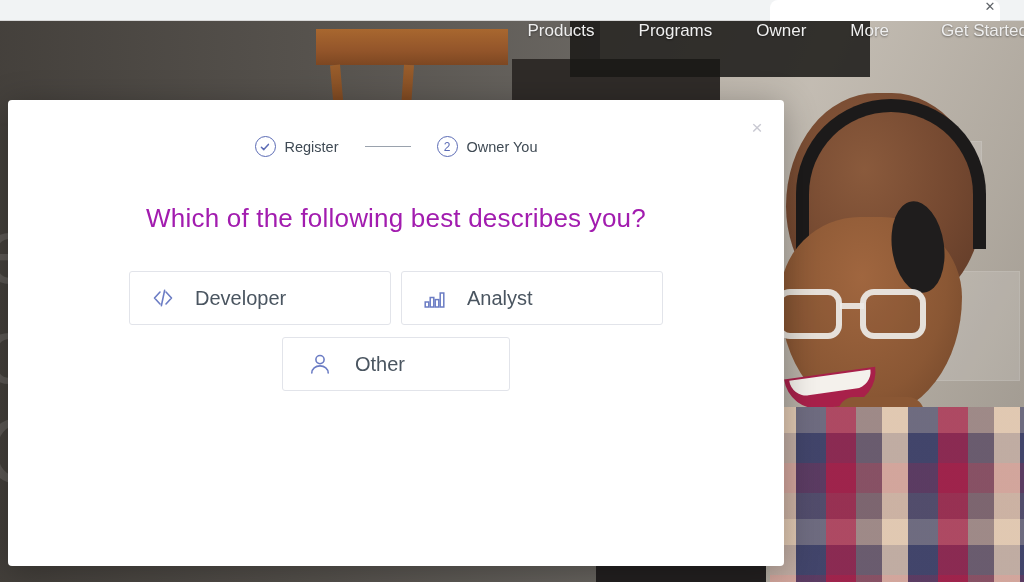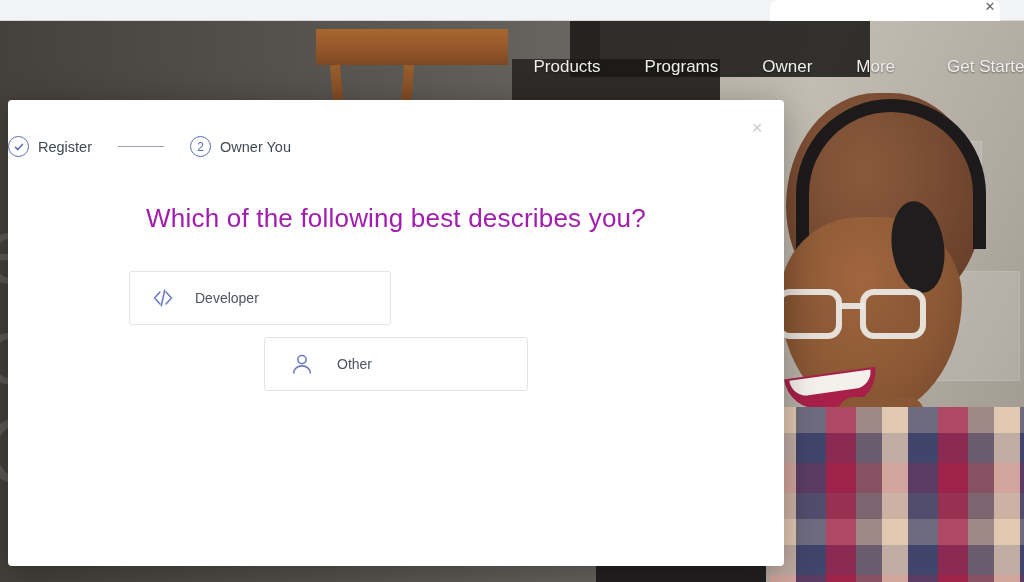--- a/index.html
+++ b/index.html
@@ -199,24 +199,24 @@
     border-radius: 16px;
   }
 
   
   .site-nav {
     position: absolute;
     top: 21px; left: 0;
     width: 1024px;
     height: 56px;
     display: flex;
-    align-items: flex-end;
+    align-items: flex-start;
     justify-content: flex-end;
     gap: 0;
-    padding-right: 4px;
+    padding-right: 10px;
     z-index: 20;
   }
   .nav-backing {
     position: absolute;
     top: 0; left: 570px;
     width: 300px; height: 56px;
     background: rgba(26,24,22,.86);
   }
   .nav-items {
     position: relative;
@@ -275,20 +275,21 @@
     font-size: 19px;
     color: #c9c9d2;
     cursor: pointer;
     line-height: 1;
   }
 
   
   .stepper {
     display: flex;
     align-items: center;
+    justify-content: center;
     gap: 12px;
     margin-top: 36px;
   }
   .step {
     display: flex;
     align-items: center;
     gap: 9px;
   }
   .step-circle {
     width: 21px; height: 21px;
@@ -344,30 +345,30 @@
   }
   .option-icon {
     width: 26px; height: 26px;
     display: flex;
     align-items: center;
     justify-content: center;
     color: #6b7cc4;
     flex: none;
   }
   .option-label {
-    font-size: 14px;
+    font-size: 20px;
     color: #4a5560;
   }
   .option-wide-row {
     grid-column: 1 / 3;
     display: flex;
     justify-content: center;
   }
   .option-wide-row .option {
-    width: 264px;
+    width: 228px;
     padding-left: 24px;
     gap: 22px;
   }
 </style>
 </head>
 <body>
 
 <div class="browser-chrome">
   <div class="chrome-tab"></div>
   <div class="chrome-close">✕</div>
@@ -445,20 +446,31 @@
     <div class="option">
       <span class="option-icon">
         <svg width="24" height="24" viewBox="0 0 24 24" aria-hidden="true">
           <path d="M9 6 L3.5 12 L9 18 M15 6 L20.5 12 L15 18 M13.6 4.4 L10.4 19.6" fill="none" stroke="currentColor" stroke-width="1.6" stroke-linecap="round" stroke-linejoin="round"></path>
         </svg>
       </span>
       <span class="option-label">Developer</span>
     </div>
 
 
+    <div class="option">
+      <span class="option-icon">
+        <svg width="24" height="24" viewBox="0 0 24 24" aria-hidden="true">
+          <rect x="2.2" y="16.0" width="3.6" height="5.0" fill="none" stroke="currentColor" stroke-width="1.5"></rect>
+          <rect x="7.2" y="11.5" width="3.6" height="9.5" fill="none" stroke="currentColor" stroke-width="1.5"></rect>
+          <rect x="12.2" y="13.6" width="3.6" height="7.4" fill="none" stroke="currentColor" stroke-width="1.5"></rect>
+          <rect x="17.2" y="7.0" width="3.6" height="14.0" fill="none" stroke="currentColor" stroke-width="1.5"></rect>
+        </svg>
+      </span>
+      <span class="option-label">Analyst</span>
+    </div>
 
 
 
 
     <div class="option-wide-row">
       <div class="option">
         <span class="option-icon">
           <svg width="24" height="24" viewBox="0 0 24 24" aria-hidden="true">
             <circle cx="12" cy="7.6" r="4.1" fill="none" stroke="currentColor" stroke-width="1.6"></circle>
             <path d="M3.8 21.0 c0-4.3 3.7-7.1 8.2-7.1 s8.2 2.8 8.2 7.1" fill="none" stroke="currentColor" stroke-width="1.6" stroke-linecap="round"></path>

